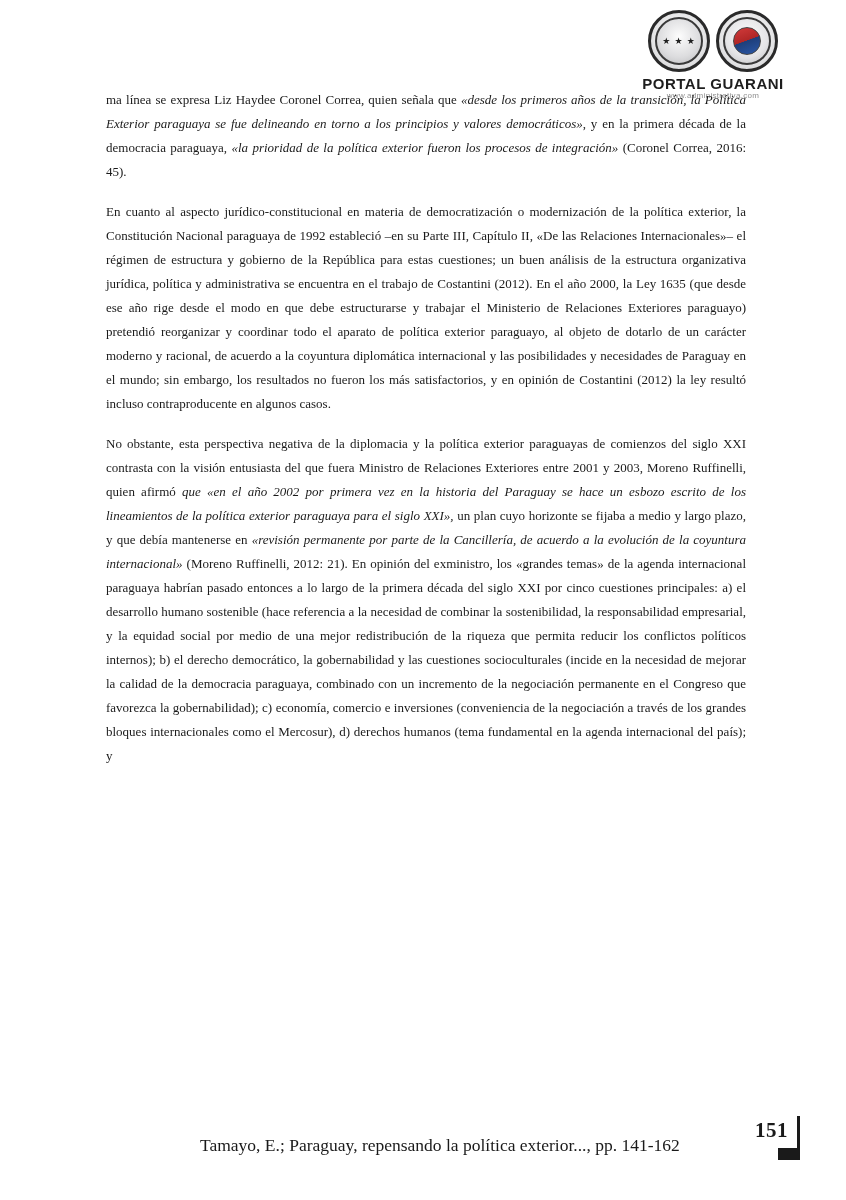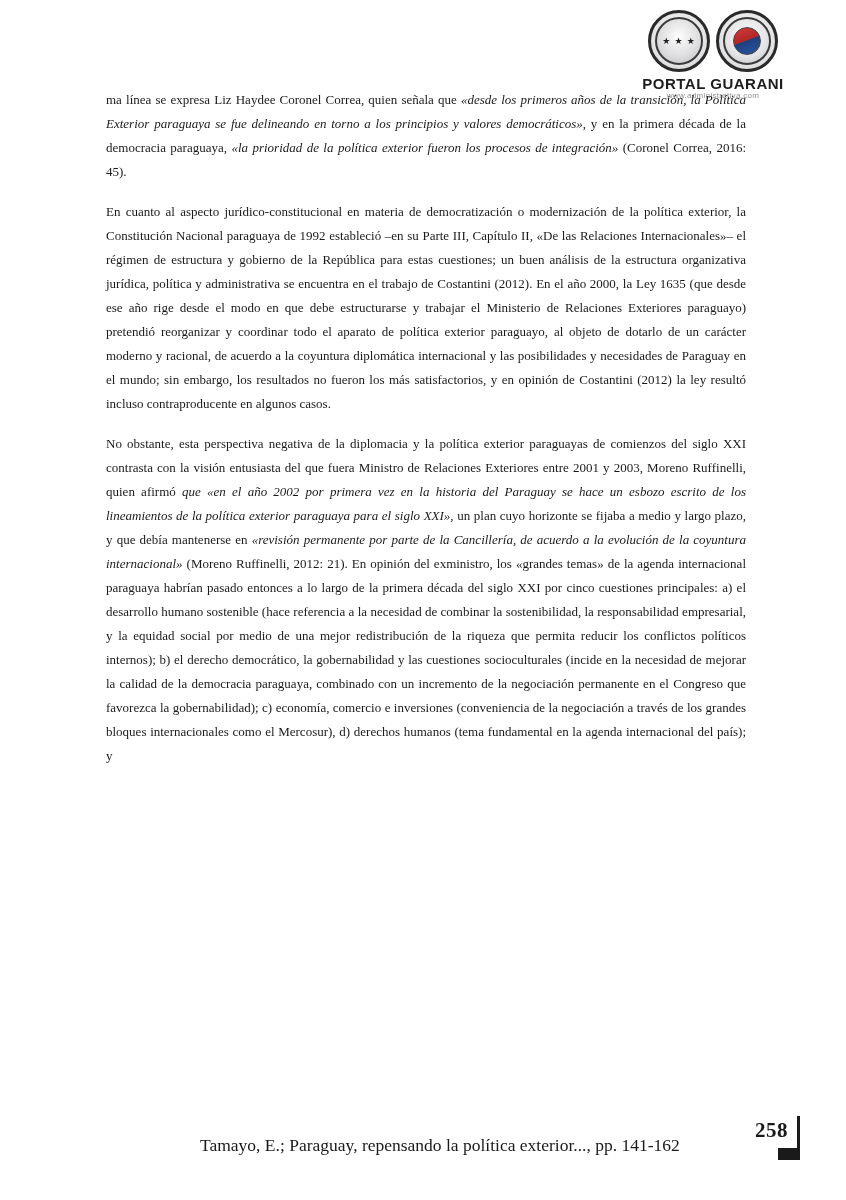--- a/index.html
+++ b/index.html
@@ -195,19 +195,19 @@
 
     <p class="para">En cuanto al aspecto jurídico-constitucional en materia de democratización o modernización de la política exterior, la Constitución Nacional paraguaya de 1992 estableció –en su Parte III, Capítulo II, «De las Relaciones Internacionales»– el régimen de estructura y gobierno de la República para estas cuestiones; un buen análisis de la estructura organizativa jurídica, política y administrativa se encuentra en el trabajo de Costantini (2012). En el año 2000, la Ley 1635 (que desde ese año rige desde el modo en que debe estructurarse y trabajar el Ministerio de Relaciones Exteriores paraguayo) pretendió reorganizar y coordinar todo el aparato de política exterior paraguayo, al objeto de dotarlo de un carácter moderno y racional, de acuerdo a la coyuntura diplomática internacional y las posibilidades y necesidades de Paraguay en el mundo; sin embargo, los resultados no fueron los más satisfactorios, y en opinión de Costantini (2012) la ley resultó incluso contraproducente en algunos casos.</p>
 
     <p class="para"><span>No obstante, esta perspectiva negativa de la diplomacia y la política exterior paraguayas de comienzos del siglo XXI contrasta con la visión entusiasta del que fuera Ministro de Relaciones Exteriores entre 2001 y 2003, Moreno Ruffinelli, quien afirmó </span><span class="it">que «en el año 2002 por primera vez en la historia del Paraguay se hace un esbozo escrito de los lineamientos de la política exterior paraguaya para el siglo XXI»,</span><span> un plan cuyo horizonte se fijaba a medio y largo plazo, y que debía mantenerse en </span><span class="it">«revisión permanente por parte de la Cancillería, de acuerdo a la evolución de la coyuntura internacional»</span><span> (Moreno Ruffinelli, 2012: 21). En opinión del exministro, los «grandes temas» de la agenda internacional paraguaya habrían pasado entonces a lo largo de la primera década del siglo XXI por cinco cuestiones principales: a) el desarrollo humano sostenible (hace referencia a la necesidad de combinar la sostenibilidad, la responsabilidad empresarial, y la equidad social por medio de una mejor redistribución de la riqueza que permita reducir los conflictos políticos internos); b) el derecho democrático, la gobernabilidad y las cuestiones socioculturales (incide en la necesidad de mejorar la calidad de la democracia paraguaya, combinado con un incremento de la negociación permanente en el Congreso que favorezca la gobernabilidad); c) economía, comercio e inversiones (conveniencia de la negociación a través de los grandes bloques internacionales como el Mercosur), d) derechos humanos (tema fundamental en la agenda internacional del país); y</span></p>
 
   </div>
 
   <div class="footer">
     <div class="footer-text">Tamayo, E.; Paraguay, repensando la política exterior..., pp. 141-162</div>
     <div class="folio-box">
-      <div class="folio-num">258</div>
+      <div class="folio-num">151</div>
       <div class="folio-rule-v"></div>
       <div class="folio-rule-h"></div>
     </div>
   </div>
 
 </div>
 
 </body></html>

